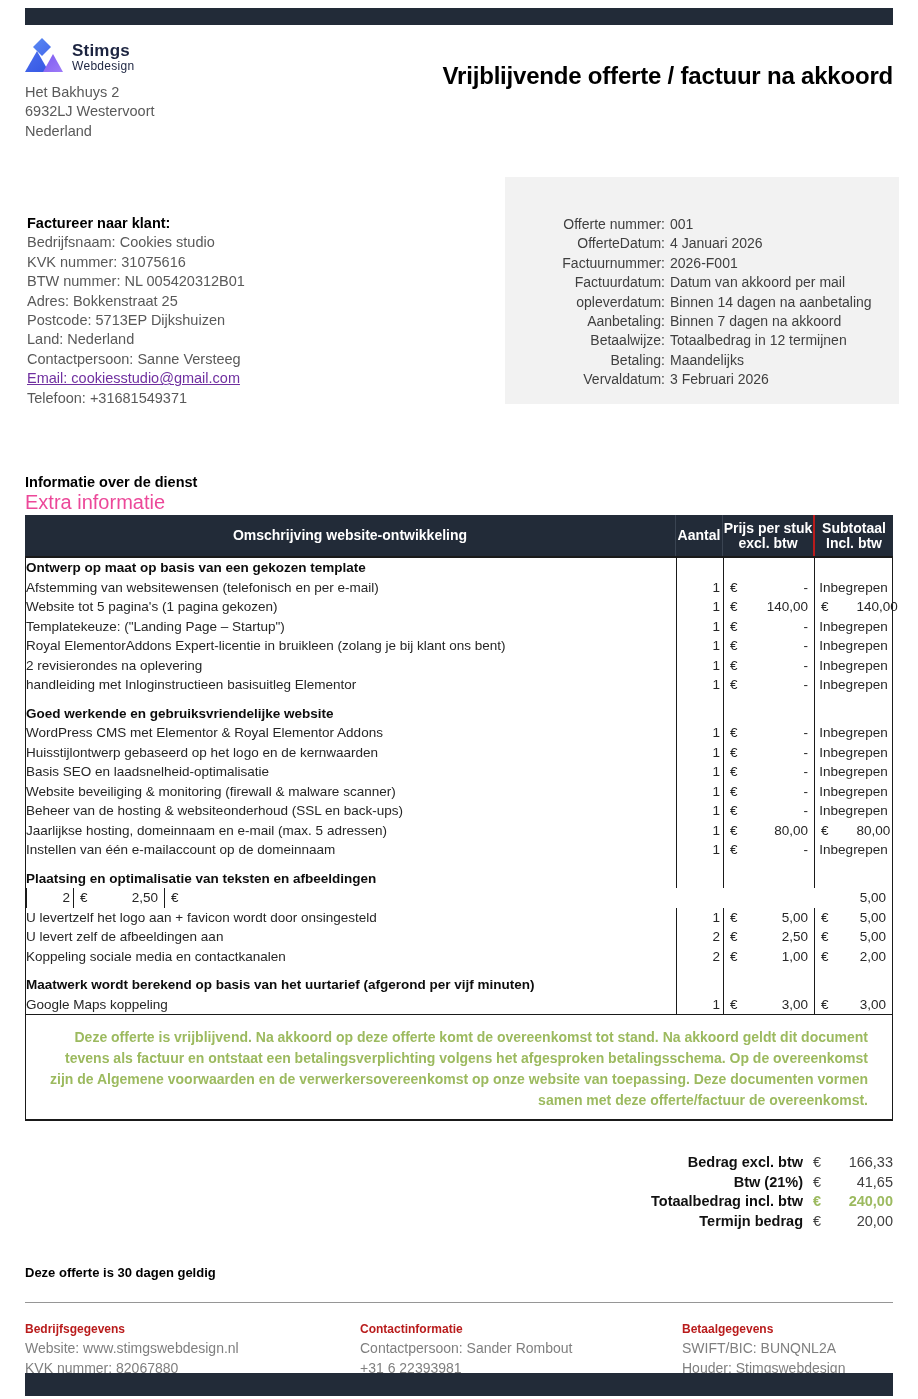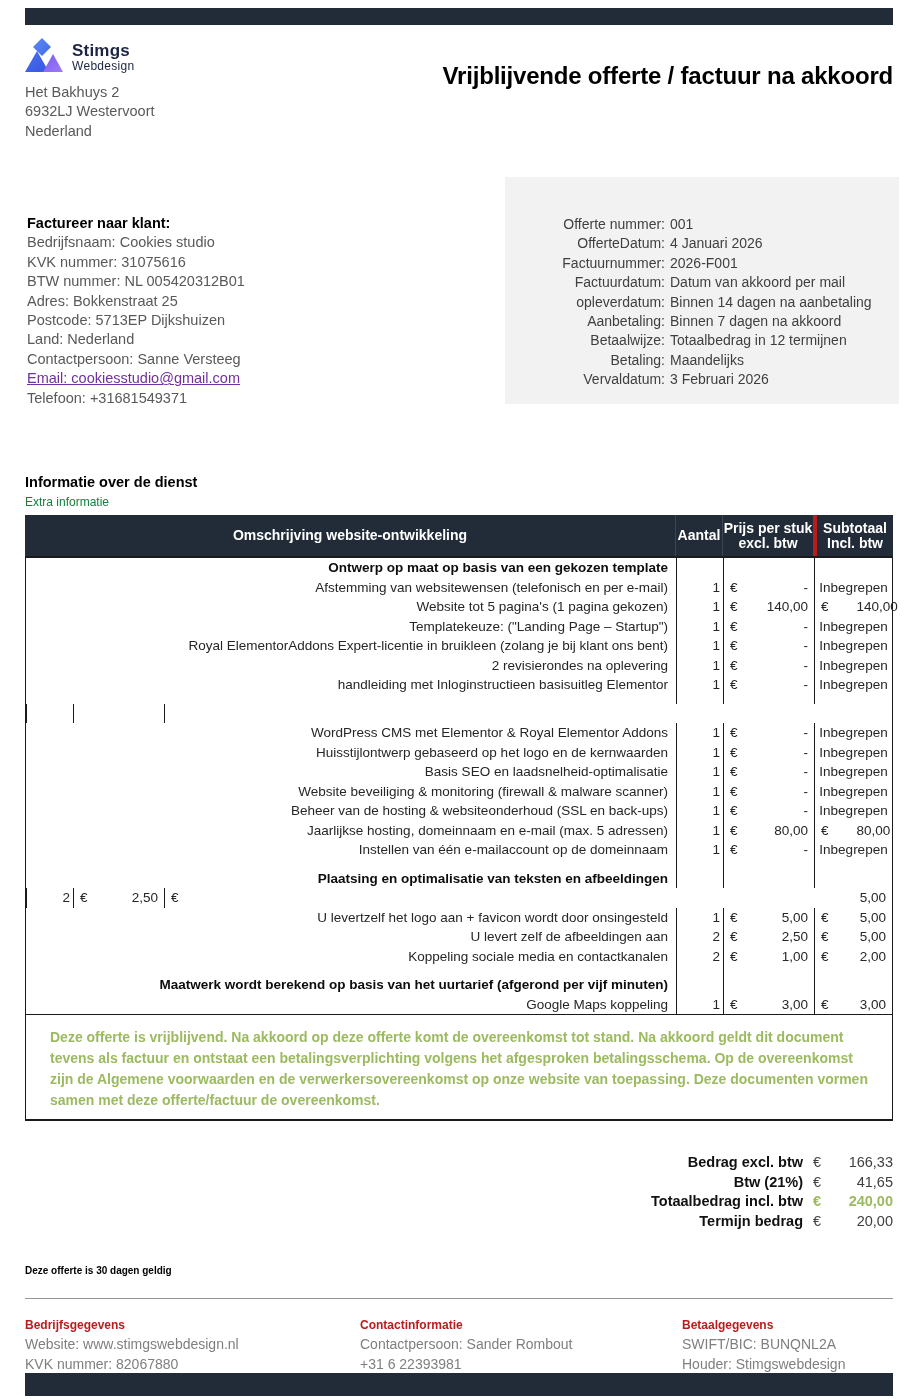--- a/index.html
+++ b/index.html
@@ -25,53 +25,53 @@
   .client-heading { font-weight:bold; color:#000; }
   .client-email a, .client-email { color:#7030A0; text-decoration:underline; }
   .offer-box { position:absolute; top:0; right:-6px; width:394px; background:#F2F2F2; padding:38px 12px 14px 8px; }
   .oi-row { display:flex; font-size:14px; line-height:19.4px; color:#3f3f3f; white-space:nowrap; }
   .oi-label { flex:0 0 152px; text-align:right; }
   .oi-value { margin-left:5px; }
 
   
   .service-info { margin-top:56px; }
   .si-heading { font-size:14.5px; font-weight:bold; color:#000; line-height:19px; }
-  .si-sub { font-size:12px; color:#15803d; line-height:20px; }
+  .si-sub { font-size:20px; color:#ec4899; line-height:20px; }
 
   
   .table { margin-top:3px; }
   .thead { display:flex; background:#222B38; color:#fff; font-weight:bold; height:41px; }
   .th { display:flex; align-items:center; justify-content:center; text-align:center; font-size:14px; line-height:15px; }
   .th-desc { flex:0 0 650px; }
   .th-qty { flex:0 0 47px; border-left:1px solid #3a4452; }
   .th-unit { flex:0 0 91px; border-left:1px solid #3a4452; }
-  .th-sub { flex:1; border-left:4px solid #b91c1c; }
+  .th-sub { flex:1; border-left:2px solid #b91c1c; }
   .tbody { border-left:1px solid #1a1a1a; border-right:1px solid #1a1a1a; border-top:2px solid #1a1a1a; }
   .trow { display:flex; align-items:stretch; height:19.5px; font-size:13.5px; line-height:19.5px; color:#262626; }
   .trow.bold { font-weight:bold; color:#0d0d0d; }
   .trow.spacer { height:9px; }
-  .c-desc { flex:0 0 650px; text-align:right; padding-right:8px; white-space:nowrap; overflow:hidden; }
+  .c-desc { flex:0 0 650px; padding-right:8px; white-space:nowrap; overflow:hidden; }
   .c-qty { flex:0 0 47px; border-left:1px solid #1a1a1a; text-align:right; padding-right:3px; }
   .c-unit { flex:0 0 91px; border-left:1px solid #1a1a1a; display:flex; }
   .c-sub { flex:1; border-left:1px solid #1a1a1a; display:flex; position:relative;gap:28px; }
   .cur { padding-left:6px; }
   .amt { margin-left:auto; padding-right:6px; }
   .center-label { position:absolute; inset:0; text-align:center; }
 
-  .disclaimer { border:1px solid #1a1a1a; border-bottom:2px solid #1a1a1a; padding:12px 24px 8px; text-align:left; font-weight:bold; font-size:14px; line-height:21px; color:#9CBA5F; }
+  .disclaimer { border:1px solid #1a1a1a; border-bottom:2px solid #1a1a1a; padding:12px 24px 8px; text-align:right; font-weight:bold; font-size:14px; line-height:21px; color:#9CBA5F; }
 
   
   .totals { margin-top:32px; }
   .tot-row { display:flex; justify-content:flex-end; font-size:14.5px; line-height:19.5px; }
   .tot-label { font-weight:bold; color:#111;padding-left:21px; }
   .tot-cur { width:26px; padding-left:10px; color:#404040; }
   .tot-amt { width:64px; text-align:right; color:#404040; }
   .tot-row.green .tot-cur, .tot-row.green .tot-amt { color:#9CBA5F; font-weight:bold; }
 
-  .validity { margin-top:34px; font-size:10px; font-weight:bold; color:#000; }
+  .validity { margin-top:34px; font-size:13px; font-weight:bold; color:#000; }
   .divider { margin-top:22px; border:0; border-top:1px solid #969696; }
 
   
   .footer { display:flex; margin-top:16px; }
   .f-col1 { flex:0 0 335px; }
   .f-col2 { flex:0 0 322px; }
   .f-col3 { flex:1; }
   .f-heading { font-size:12px; font-weight:bold; color:#b91c1c; line-height:20px; }
   .f-line { font-size:14px; color:#7f7f7f; line-height:19.5px; }
 </style>
@@ -327,20 +327,21 @@
             <span class="amt"></span>
           </div>
           <div class="c-sub">
             <span class="cur"></span>
             <span class="amt"></span>
             <span class="center-label"></span>
           </div>
         </div>
 
         <div class="trow bold">
+          <div class="c-desc">Goed werkende en gebruiksvriendelijke website</div>
           <div class="c-qty"></div>
           <div class="c-unit">
             <span class="cur"></span>
             <span class="amt"></span>
           </div>
           <div class="c-sub">
             <span class="cur"></span>
             <span class="amt"></span>
             <span class="center-label"></span>
           </div>

